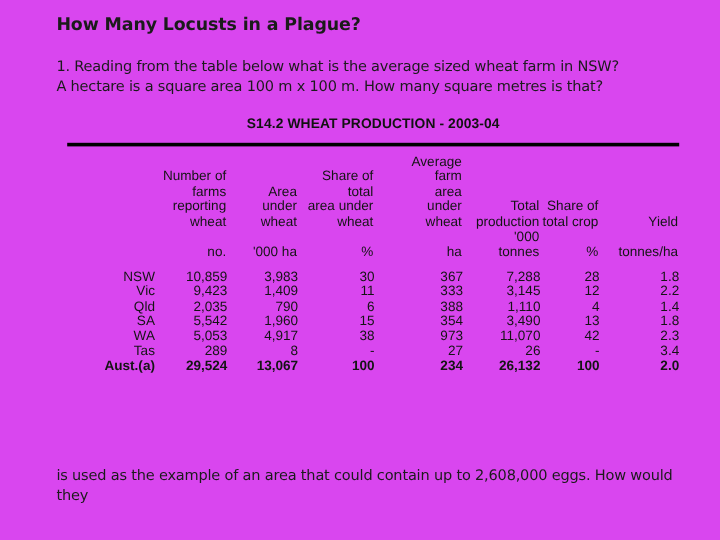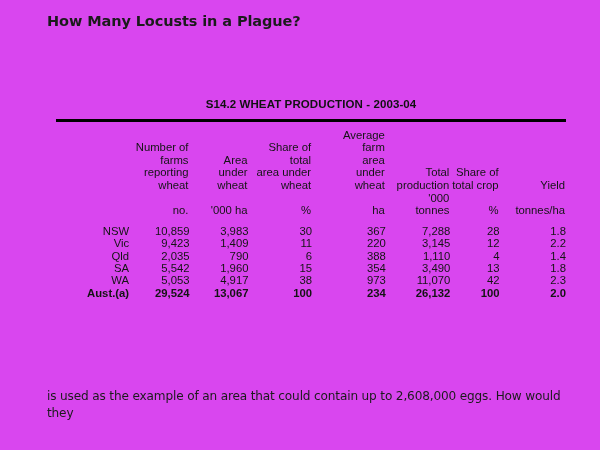--- a/index.html
+++ b/index.html
@@ -148,20 +148,24 @@
     color: #1b1b1b;
   }
 </style>
 </head>
 <body>
 
 <div class="page">
 
   <div class="worksheet-title">How Many Locusts in a Plague?</div>
 
+  <div class="question-block question-1">
+    <p>1. Reading from the table below what is the average sized wheat farm in NSW?</p>
+    <p>A hectare is a square area 100 m x 100 m. How many square metres is that?</p>
+  </div>
 
   <div class="table-wrap">
 
     <div class="table-title">S14.2 WHEAT PRODUCTION - 2003-04</div>
 
     <div class="rule"></div>
 
     <table class="data">
       <colgroup>
         <col class="c-region">
@@ -219,21 +223,21 @@
             <td>367</td>
             <td>7,288</td>
             <td>28</td>
             <td>1.8</td>
           </tr>
           <tr>
             <td class="region">Vic</td>
             <td>9,423</td>
             <td>1,409</td>
             <td>11</td>
-            <td>220</td>
+            <td>333</td>
             <td>3,145</td>
             <td>12</td>
             <td>2.2</td>
           </tr>
           <tr>
             <td class="region">Qld</td>
             <td>2,035</td>
             <td>790</td>
             <td>6</td>
             <td>388</td>
@@ -253,20 +257,30 @@
           </tr>
           <tr>
             <td class="region">WA</td>
             <td>5,053</td>
             <td>4,917</td>
             <td>38</td>
             <td>973</td>
             <td>11,070</td>
             <td>42</td>
             <td>2.3</td>
+          </tr>
+          <tr>
+            <td class="region">Tas</td>
+            <td>289</td>
+            <td>8</td>
+            <td>-</td>
+            <td>27</td>
+            <td>26</td>
+            <td>-</td>
+            <td>3.4</td>
           </tr>
           <tr class="total">
             <td class="region">Aust.(a)</td>
             <td>29,524</td>
             <td>13,067</td>
             <td>100</td>
             <td>234</td>
             <td>26,132</td>
             <td>100</td>
             <td>2.0</td>

